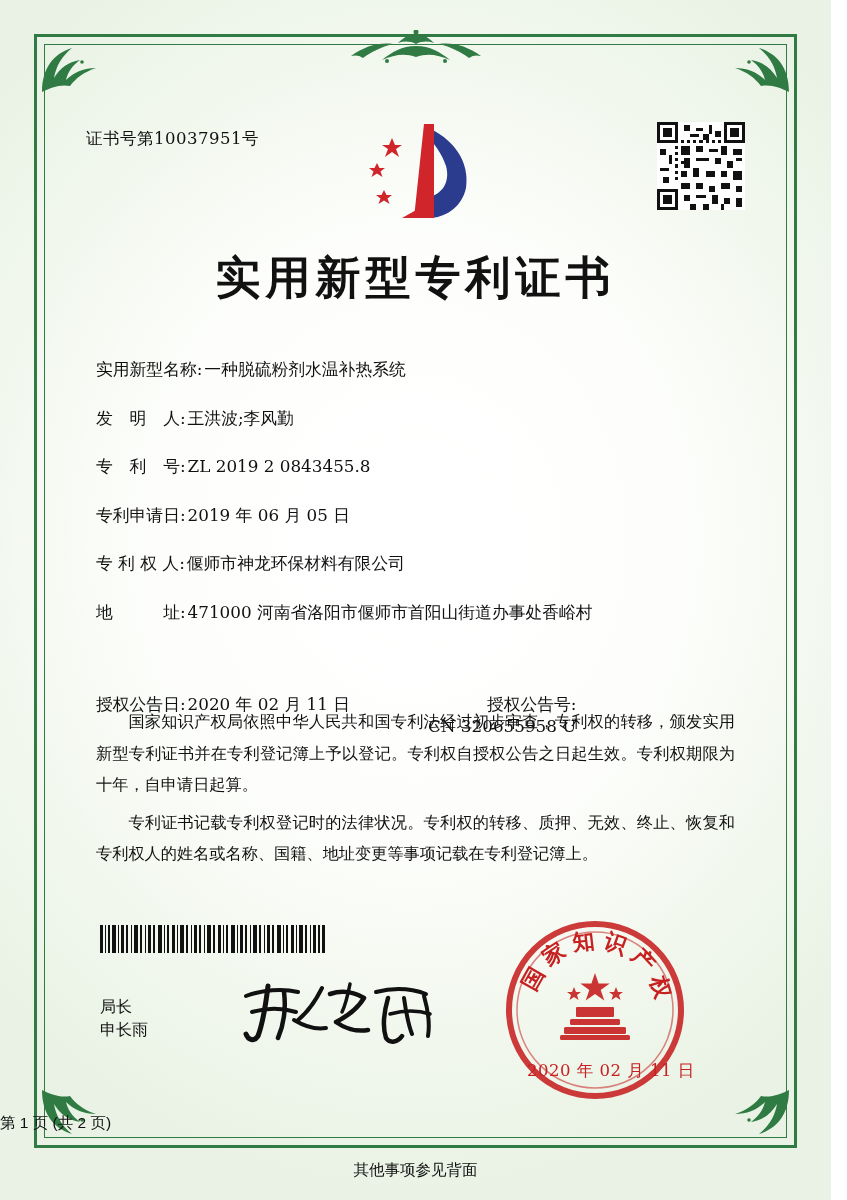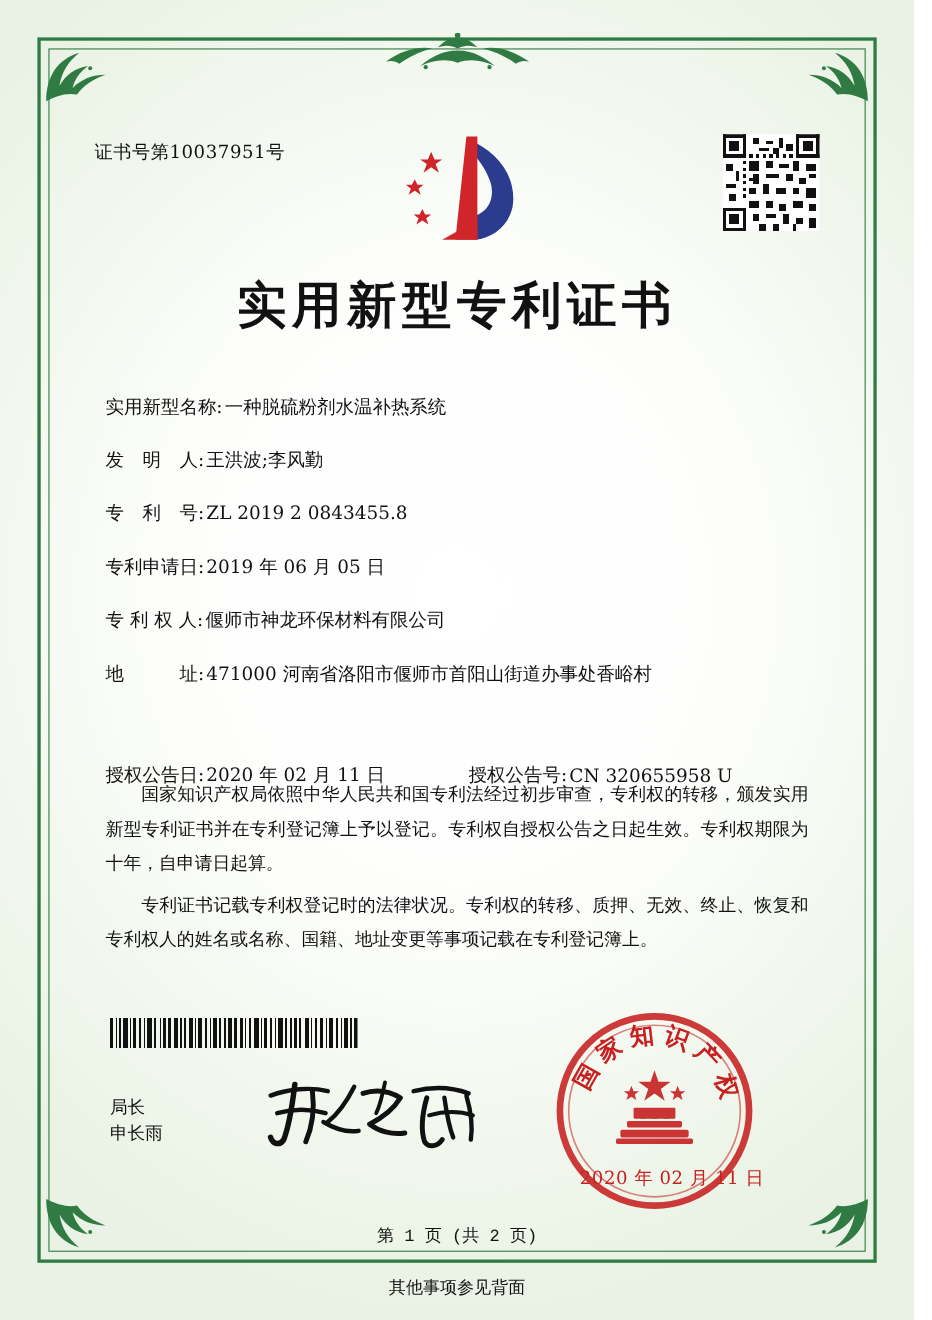--- a/index.html
+++ b/index.html
@@ -133,21 +133,22 @@
     margin-left: 2px;
   }
   .field-row.split .left {
     width: 330px;
     display: flex;
     align-items: baseline;
     margin-top: 44px;
   }
   .field-row.split .right {
     display: flex;
-    align-items: center;
+    align-items: flex-end;
+    flex-direction: column;
   }
 
   
   .body-text {
     position: absolute;
     left: 96px;
     right: 96px;
     top: 706px;
     font-size: 16.2px;
     line-height: 1.95;
@@ -208,23 +209,23 @@
     color: #c62020;
     font-family: "DejaVu Serif", "Liberation Serif", serif;
     letter-spacing: 0.5px;
   }
 
   
   .page-indicator {
     position: absolute;
     left: 0; right: 0;
     top: 1113px;
-    text-align: center;
+    text-align: left;
     font-size: 15.5px;
-    font-family: Liberation Mono, monospace;
+    font-family: Liberation Sans, sans-serif;
     color: #111;
   }
   .footnote {
     position: absolute;
     left: 0; right: 0;
     top: 1160px;
     text-align: center;
     font-size: 15.5px;
     font-family: "DejaVu Serif", "Liberation Serif", serif;
     color: #111;

